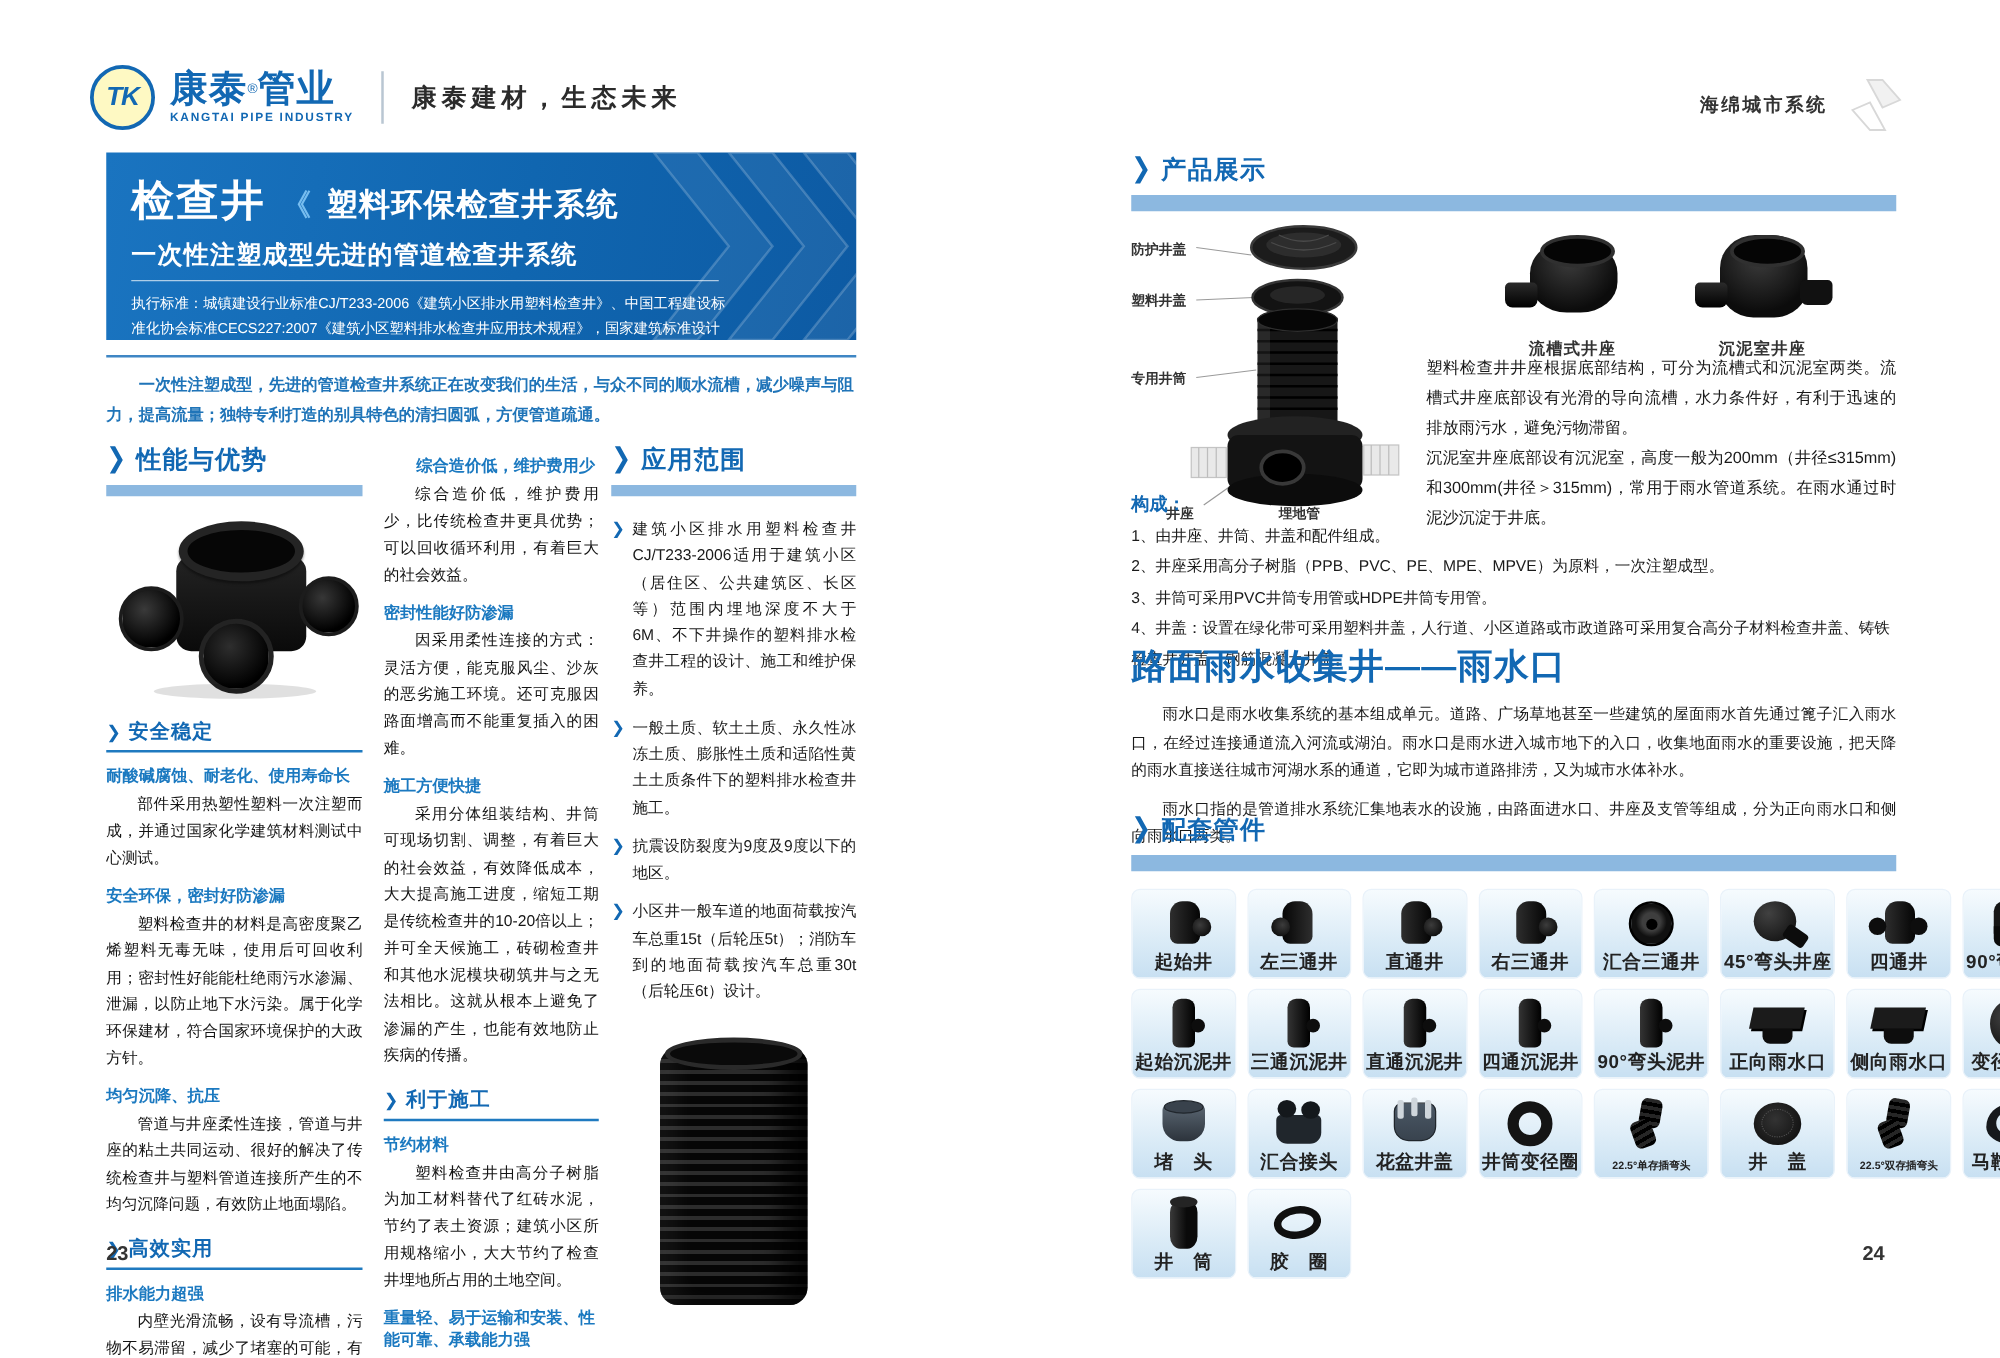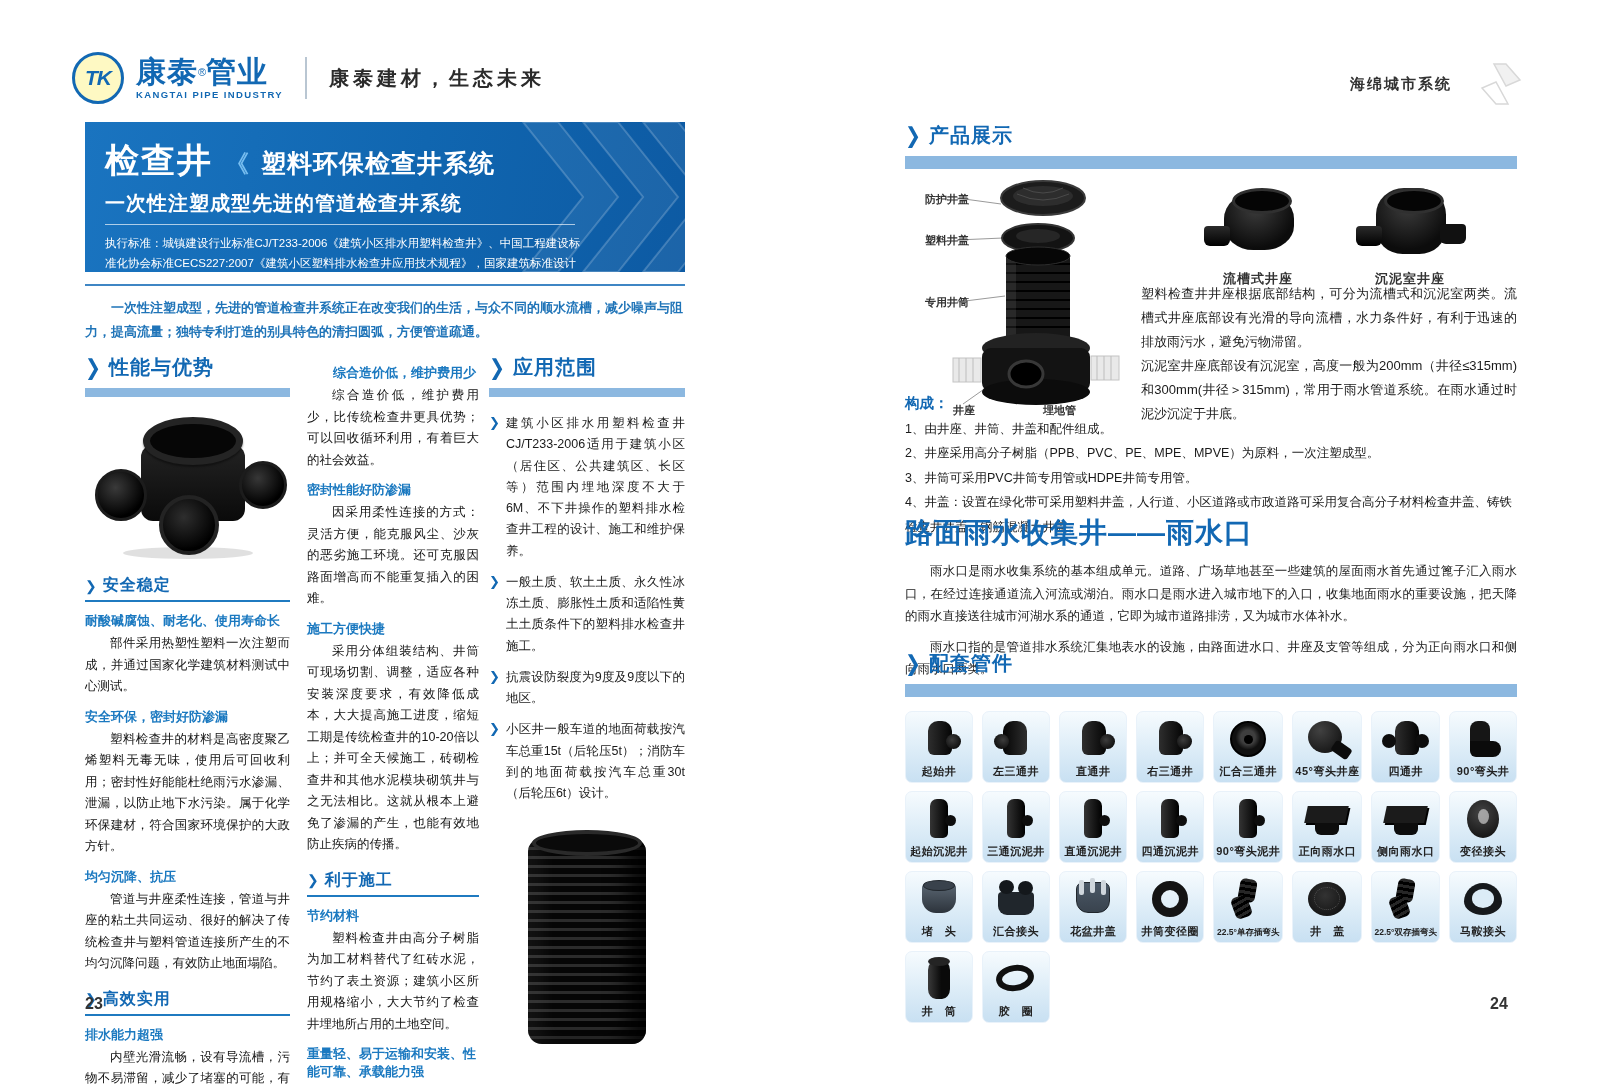--- a/index.html
+++ b/index.html
@@ -11,21 +11,21 @@
   .brand{left:72px;top:52px;display:flex;align-items:center;gap:12px;}
   .logo-circle{width:46px;height:46px;border-radius:50%;border:3px solid #1268b3;color:#1268b3;
     display:flex;align-items:center;justify-content:center;font-weight:800;font-style:italic;
     font-size:21px;letter-spacing:-1px;background:#fef9c3;}
   .logo-txt{line-height:1;}
   .logo-cn{font-size:30px;font-weight:800;color:#1268b3;letter-spacing:1px;}
   .logo-reg{font-size:11px;vertical-align:super;color:#1268b3;}
   .logo-en{font-size:9.5px;color:#1268b3;font-weight:700;letter-spacing:1.4px;margin-top:3px;}
   .brand-div{width:2px;height:42px;background:#b9c6d2;margin:0 10px;}
   .tagline{font-size:20px;font-weight:800;color:#2b2b2b;letter-spacing:4px;}
-  .hdr-right{right:78px;top:62px;display:flex;align-items:center;gap:28px;}
+  .hdr-right{right:78px;top:62px;display:flex;align-items:center;gap:18px;}
   .hdr-right-label{font-size:15px;font-weight:700;color:#333;letter-spacing:2px;}
 
   
   .sec-h{display:flex;align-items:center;gap:8px;}
   .sec-chev{color:#1268b3;font-weight:800;font-size:19px;transform:scaleY(1.15);}
   .sec-title{font-size:20px;font-weight:800;color:#1268b3;letter-spacing:1px;}
   .sec-bar{height:9px;background:#8cb8e0;margin-top:7px;}
   .sec-bar.big{height:13px;}
   .sub-h{display:flex;align-items:center;gap:6px;border-bottom:2px solid #1f7ac0;padding-bottom:4px;margin:14px 0 8px;}
   .sub-chev{color:#1268b3;font-weight:800;font-size:14px;}
@@ -75,21 +75,21 @@
     box-shadow:inset 14px 0 18px rgba(255,255,255,.06), inset -18px 0 22px rgba(0,0,0,.8);}
   .pipeart .mouth{position:absolute;left:4px;top:0;width:110px;height:26px;border-radius:50%;background:#0a0a0a;border:4px solid #2a2a2a;box-sizing:border-box;}
 
   .pagenum{font-size:16px;font-weight:700;color:#333;}
 
   
   .rpage{left:905px;top:122px;width:612px;}
 
   
   .assembly{position:absolute;left:0;top:50px;width:250px;height:252px;}
-  .asm-label{position:absolute;font-size:11px;color:#333;font-weight:600;white-space:nowrap;margin-left:20px;}
+  .asm-label{position:absolute;font-size:11px;color:#333;font-weight:600;white-space:nowrap;}
   .asm-svg{position:absolute;left:0;top:0;}
 
   .thumb{position:absolute;width:130px;text-align:center;}
   .basin{position:relative;width:120px;height:78px;margin:0 auto;}
   .basin i{position:absolute;display:block;}
   .bs-body{left:26px;top:8px;width:70px;height:58px;border-radius:46% 46% 42% 42%;background:radial-gradient(circle at 45% 28%,#3c3c3c,#0c0c0c 70%);}
   .bs-mouth{left:34px;top:4px;width:54px;height:20px;border-radius:50%;background:#050505;border:3px solid #303030;}
   .bs-stub{left:6px;top:42px;width:26px;height:20px;background:linear-gradient(180deg,#2b2b2b,#000);border-radius:4px 4px 6px 6px;}
   .basin.tall .bs-body{top:4px;height:66px;border-radius:40% 40% 38% 38%;}
   .basin.tall .bs-stub{box-shadow:84px -2px 0 #111;}
@@ -104,21 +104,21 @@
 
   .rain{position:absolute;left:0;top:392px;width:612px;}
   .rain-title{font-size:28px;font-weight:800;color:#1268b3;letter-spacing:1px;}
   .rain p{margin:8px 0 0;font-size:12.5px;line-height:1.8;text-indent:2em;text-align:justify;}
 
   .parts{position:absolute;left:0;top:528px;width:612px;}
   .grid{margin-top:14px;display:grid;grid-template-columns:repeat(8,1fr);gap:8px 9px;}
   .tile{background:linear-gradient(180deg,#f6fbfe 0%,#dcecf7 55%,#c8e0f2 100%);
         border:1px solid #e9f2fa;border-radius:7px;height:72px;box-sizing:border-box;
         padding:4px 2px 3px;display:flex;flex-direction:column;justify-content:space-between;}
-  .tile-label{font-size:11px;color:#222;font-weight:600;text-align:center;white-space:nowrap;letter-spacing:.5px;}
+  .tile-label{font-size:15px;color:#222;font-weight:600;text-align:center;white-space:nowrap;letter-spacing:.5px;}
   .tile-label.sm{font-size:8.5px;letter-spacing:0;}
 
   
   .px{position:relative;width:52px;height:44px;display:block;margin:1px auto 0;}
   .px::before,.px::after{content:"";position:absolute;}
   .well::before{left:15px;top:4px;width:24px;height:34px;background:linear-gradient(90deg,#2e2e2e,#050505);border-radius:10px 10px 6px 6px;}
   .well::after{right:4px;top:17px;width:15px;height:15px;border-radius:50%;background:radial-gradient(circle at 40% 40%,#3c3c3c,#000);}
   .well4::before{left:15px;top:4px;width:24px;height:34px;background:linear-gradient(90deg,#2e2e2e,#050505);border-radius:10px 10px 6px 6px;}
   .well4::after{right:3px;top:17px;width:14px;height:14px;border-radius:50%;background:#0d0d0d;box-shadow:-33px 0 0 #0d0d0d;}
   .topview::before{left:8px;top:4px;width:36px;height:36px;border-radius:50%;background:radial-gradient(circle at 50% 45%,#3e3e3e 0 30%,#101010 52%);border:2px solid #000;box-sizing:border-box;}
@@ -230,21 +230,21 @@
     <div class="mini-h">排水能力超强</div>
     <p class="body-p">内壁光滑流畅，设有导流槽，污物不易滞留，减少了堵塞的可能，有着出色的排水性能，雨污排放率是传统检查井的1-3倍。</p>
   </div>
 
   <div class="colB">
     <div class="mini-h" style="text-indent:2em;">综合造价低，维护费用少</div>
     <p class="body-p">综合造价低，维护费用少，比传统检查井更具优势；可以回收循环利用，有着巨大的社会效益。</p>
     <div class="mini-h">密封性能好防渗漏</div>
     <p class="body-p">因采用柔性连接的方式：灵活方便，能克服风尘、沙灰的恶劣施工环境。还可克服因路面增高而不能重复插入的困难。</p>
     <div class="mini-h">施工方便快捷</div>
-    <p class="body-p">采用分体组装结构、井筒可现场切割、调整，适应各种安装深度要求，有效降低成本，大大提高施工进度，缩短工期是传统检查井的10-20倍以上；并可全天候施工，砖砌检查井和其他水泥模块砌筑井与之无法相比。这就从根本上避免了渗漏的产生，也能有效地防止疾病的传播。</p>
+    <p class="body-p">采用分体组装结构、井筒可现场切割、调整，有着巨大的社会效益，有效降低成本，大大提高施工进度，缩短工期是传统检查井的10-20倍以上；并可全天候施工，砖砌检查井和其他水泥模块砌筑井与之无法相比。这就从根本上避免了渗漏的产生，也能有效地防止疾病的传播。</p>
 
     <div class="sub-h">
       <span class="sub-chev">❯</span>
       <span class="sub-title">利于施工</span>
     </div>
     <div class="mini-h">节约材料</div>
     <p class="body-p">塑料检查井由高分子树脂为加工材料替代了红砖水泥，节约了表土资源；建筑小区所用规格缩小，大大节约了检查井埋地所占用的土地空间。</p>
     <div class="mini-h">重量轻、易于运输和安装、性能可靠、承载能力强</div>
     <p class="body-p">适配性强品种齐全，可任意调节井筒高度及在筒体上打孔，调节方向，满足工程安装的一切需求。</p>
   </div>

